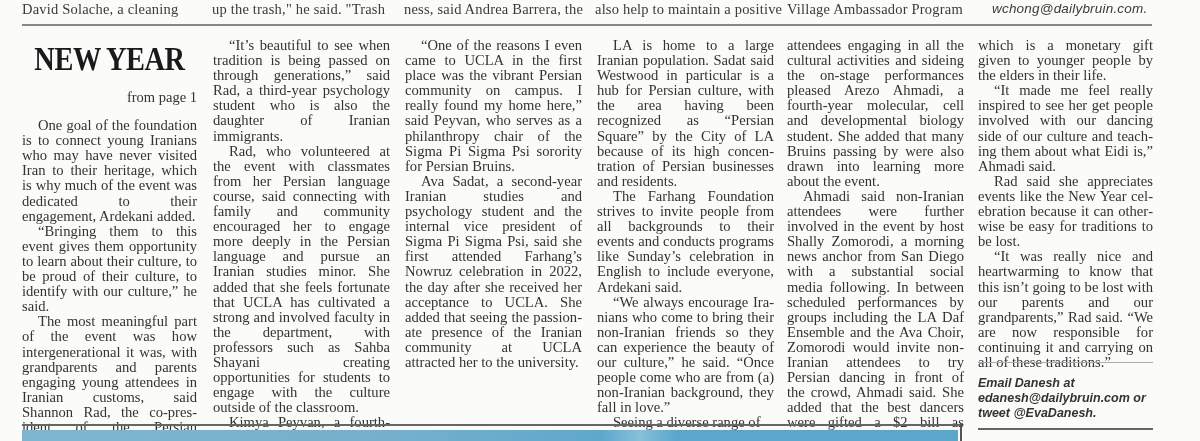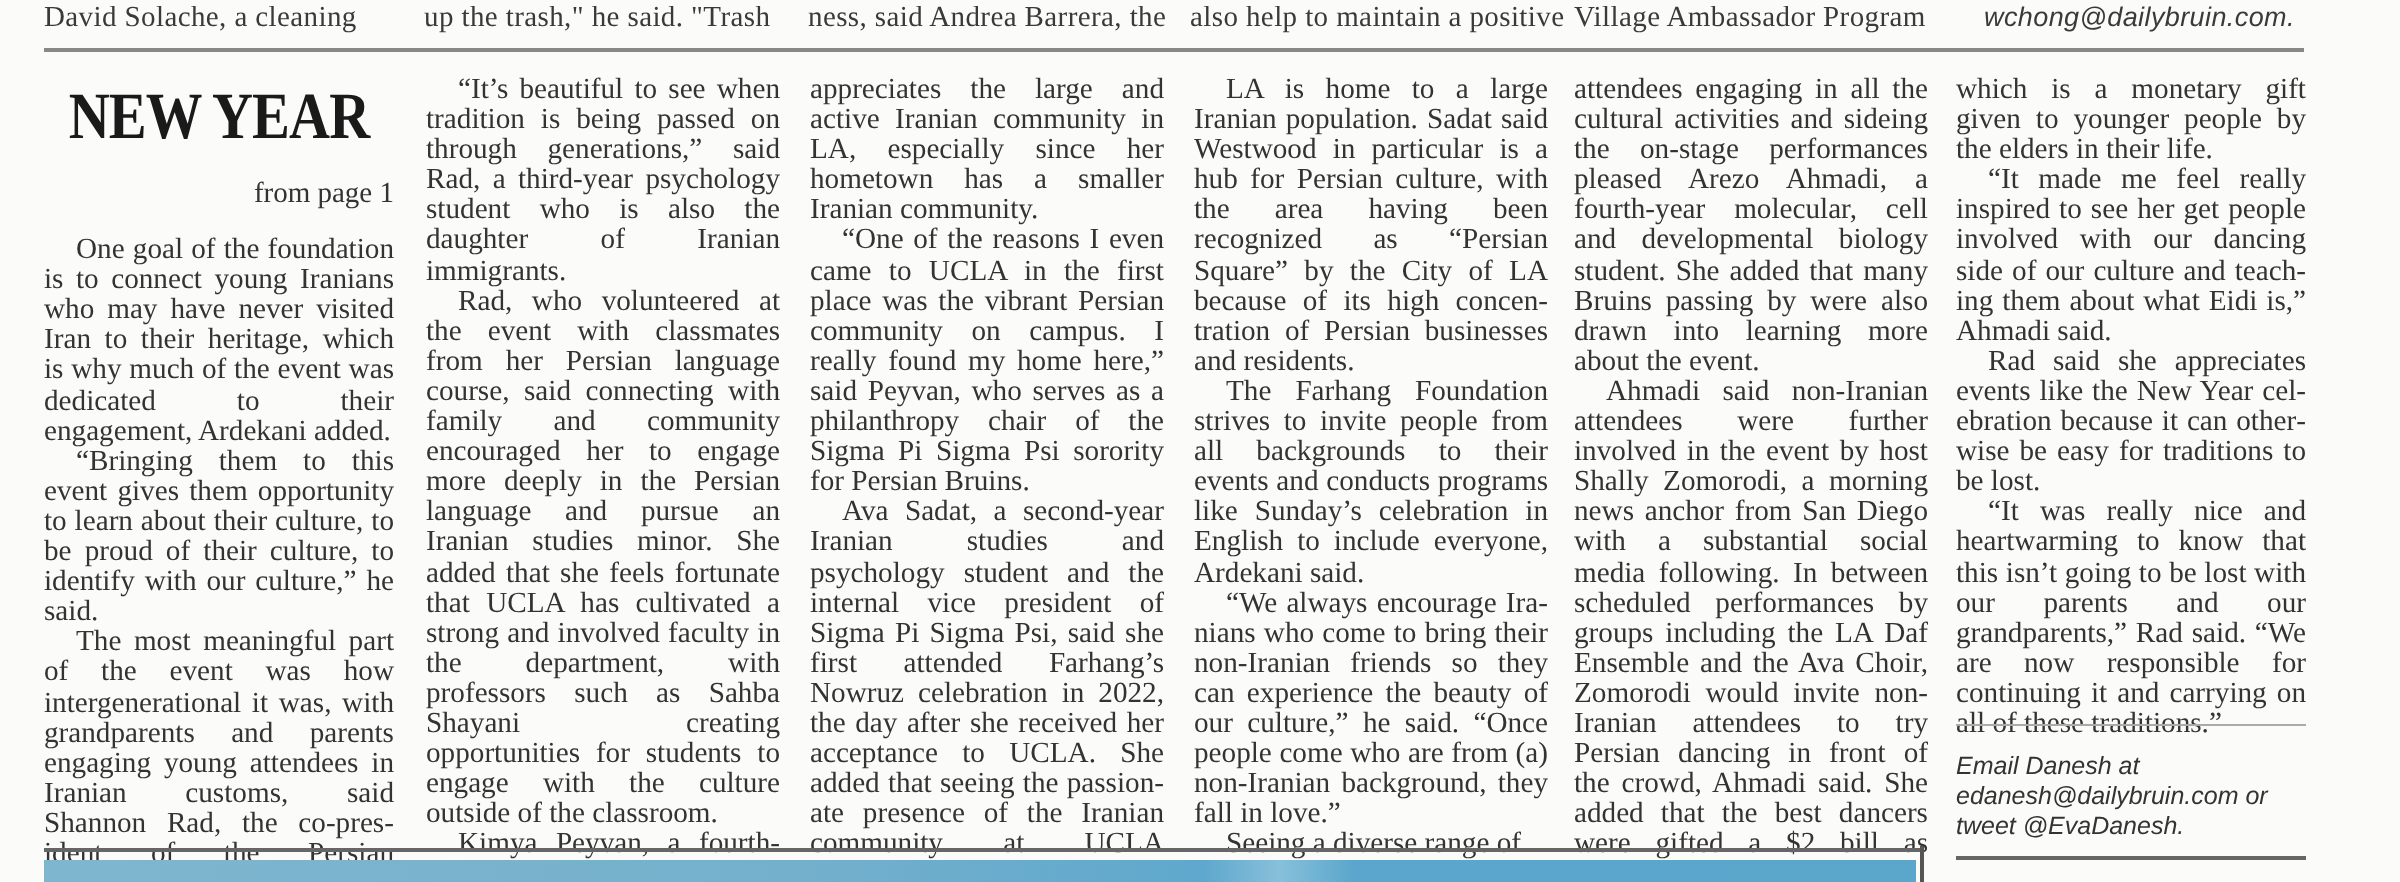--- a/index.html
+++ b/index.html
@@ -44,21 +44,21 @@
   }
   .banner {
     position: absolute; top: 430px; left: 22px; width: 936px; height: 11px;
     background: linear-gradient(90deg, #7fb6cf 0%, #74b0cc 40%, #5fa8cd 62%, #87c0da 66%, #5aa6cc 70%, #5ba7cc 100%);
   }
   .byline-rule { position: absolute; left: 978px; width: 175px; height: 1px; background: #aaa; }
   .byline-rule.end { height: 2px; background: #666; }
   .byline {
     position: absolute; left: 978px; top: 376px; width: 185px;
     font-family: "Liberation Sans", sans-serif; font-style: italic;
-    font-size: 12.5px; line-height: 14.8px; color: #333;
+    font-size: 12.5px; line-height: 14.8px; color: #333; font-weight: bold;
   }
 </style>
 </head>
 <body>
 
 <div class="topline">
   <span style="left:22px">David Solache, a cleaning</span>
   <span style="left:212px">up the trash," he said. "Trash</span>
   <span style="left:404px">ness, said Andrea Barrera, the</span>
   <span style="left:595px">also help to maintain a positive</span>
@@ -75,21 +75,20 @@
   <p>The most meaningful part of the event was how intergenera­tional it was, with grandparents and parents engaging young attendees in Iranian customs, said Shannon Rad, the co-pres­ident of the Persian Community at Hillel at UCLA.</p>
 </div>
 
 <div class="col" style="left:213px;width:177px">
   <p>“It’s beautiful to see when tradition is being passed on through generations,” said Rad, a third-year psychology student who is also the daughter of Ira­nian immigrants.</p>
   <p>Rad, who volunteered at the event with classmates from her Persian language course, said connecting with family and community encouraged her to engage more deeply in the Per­sian language and pursue an Iranian studies minor. She add­ed that she feels fortunate that UCLA has cultivated a strong and involved faculty in the department, with professors such as Sahba Shayani creating opportunities for students to engage with the culture outside of the classroom.</p>
   <p>Kimya Peyvan, a fourth-year molecular, cell and develop­mental biology student, said she</p>
 </div>
 
 <div class="col" style="left:405px;width:177px">
-  <p class="noindent">appreciates the large and active Iranian community in LA, espe­cially since her hometown has a smaller Iranian community.</p>
   <p>“One of the reasons I even came to UCLA in the first place was the vibrant Persian com­munity on campus. I really found my home here,” said Pey­van, who serves as a philan­thropy chair of the Sigma Pi Sigma Psi sorority for Persian Bruins.</p>
   <p>Ava Sadat, a second-year Ira­nian studies and psychology student and the internal vice president of Sigma Pi Sigma Psi, said she first attended Far­hang’s Nowruz celebration in 2022, the day after she received her acceptance to UCLA. She added that seeing the passion­ate presence of the Iranian community at UCLA attracted her to the university.</p>
 </div>
 
 <div class="col" style="left:597px;width:177px">
   <p>LA is home to a large Iranian population. Sadat said West­wood in particular is a hub for Persian culture, with the area having been recognized as “Persian Square” by the City of LA because of its high concen­tration of Persian businesses and residents.</p>
   <p>The Farhang Foundation strives to invite people from all backgrounds to their events and conducts programs like Sunday’s celebration in English to include everyone, Ardekani said.</p>
   <p>“We always encourage Ira­nians who come to bring their non-Iranian friends so they can experience the beauty of our culture,” he said. “Once people come who are from (a) non-Iranian background, they fall in love.”</p>
   <p>Seeing a diverse range of</p>
 </div>

